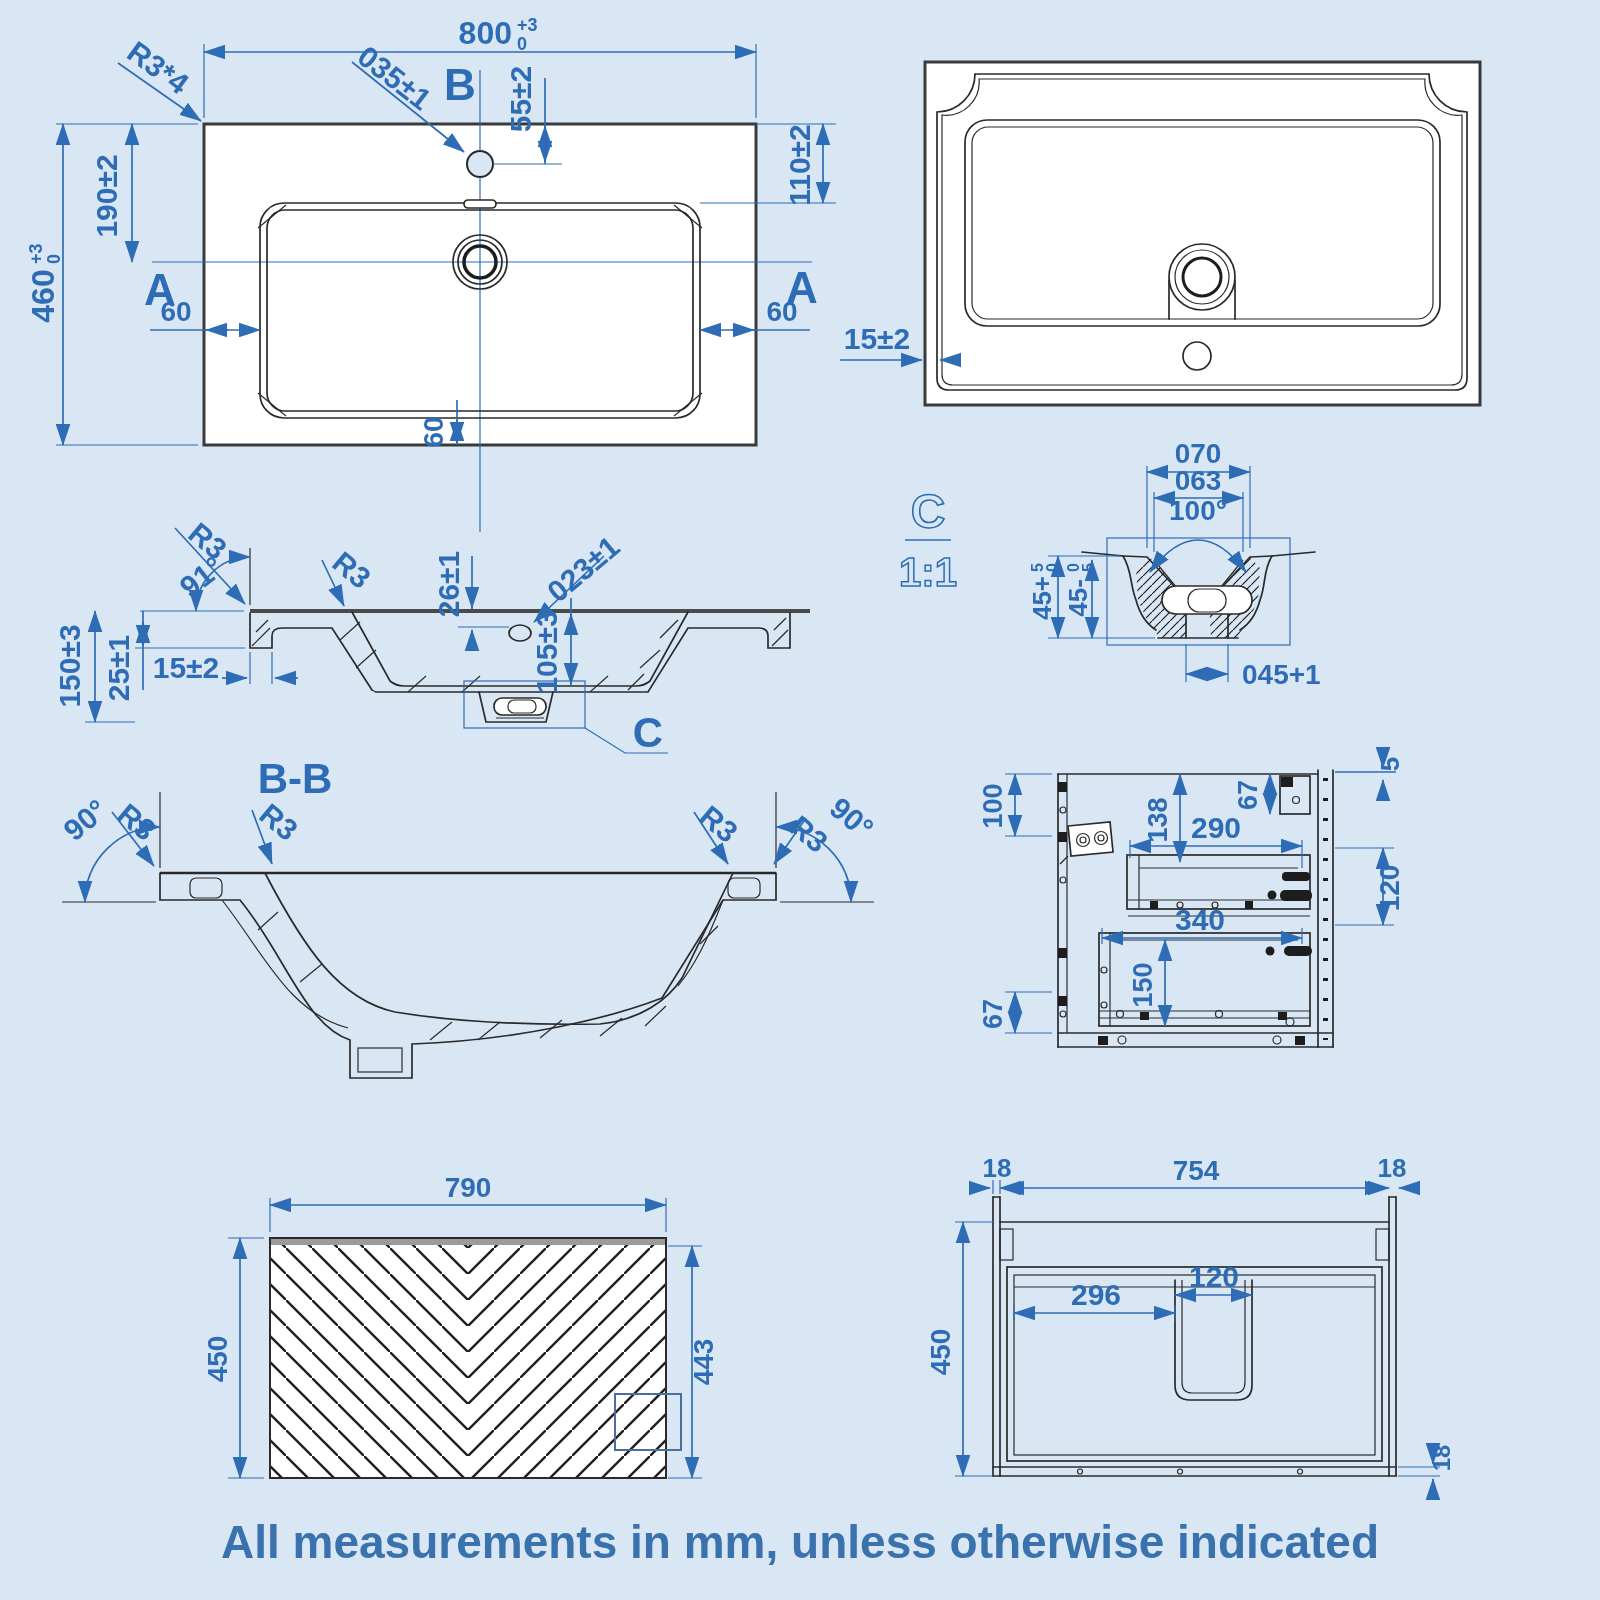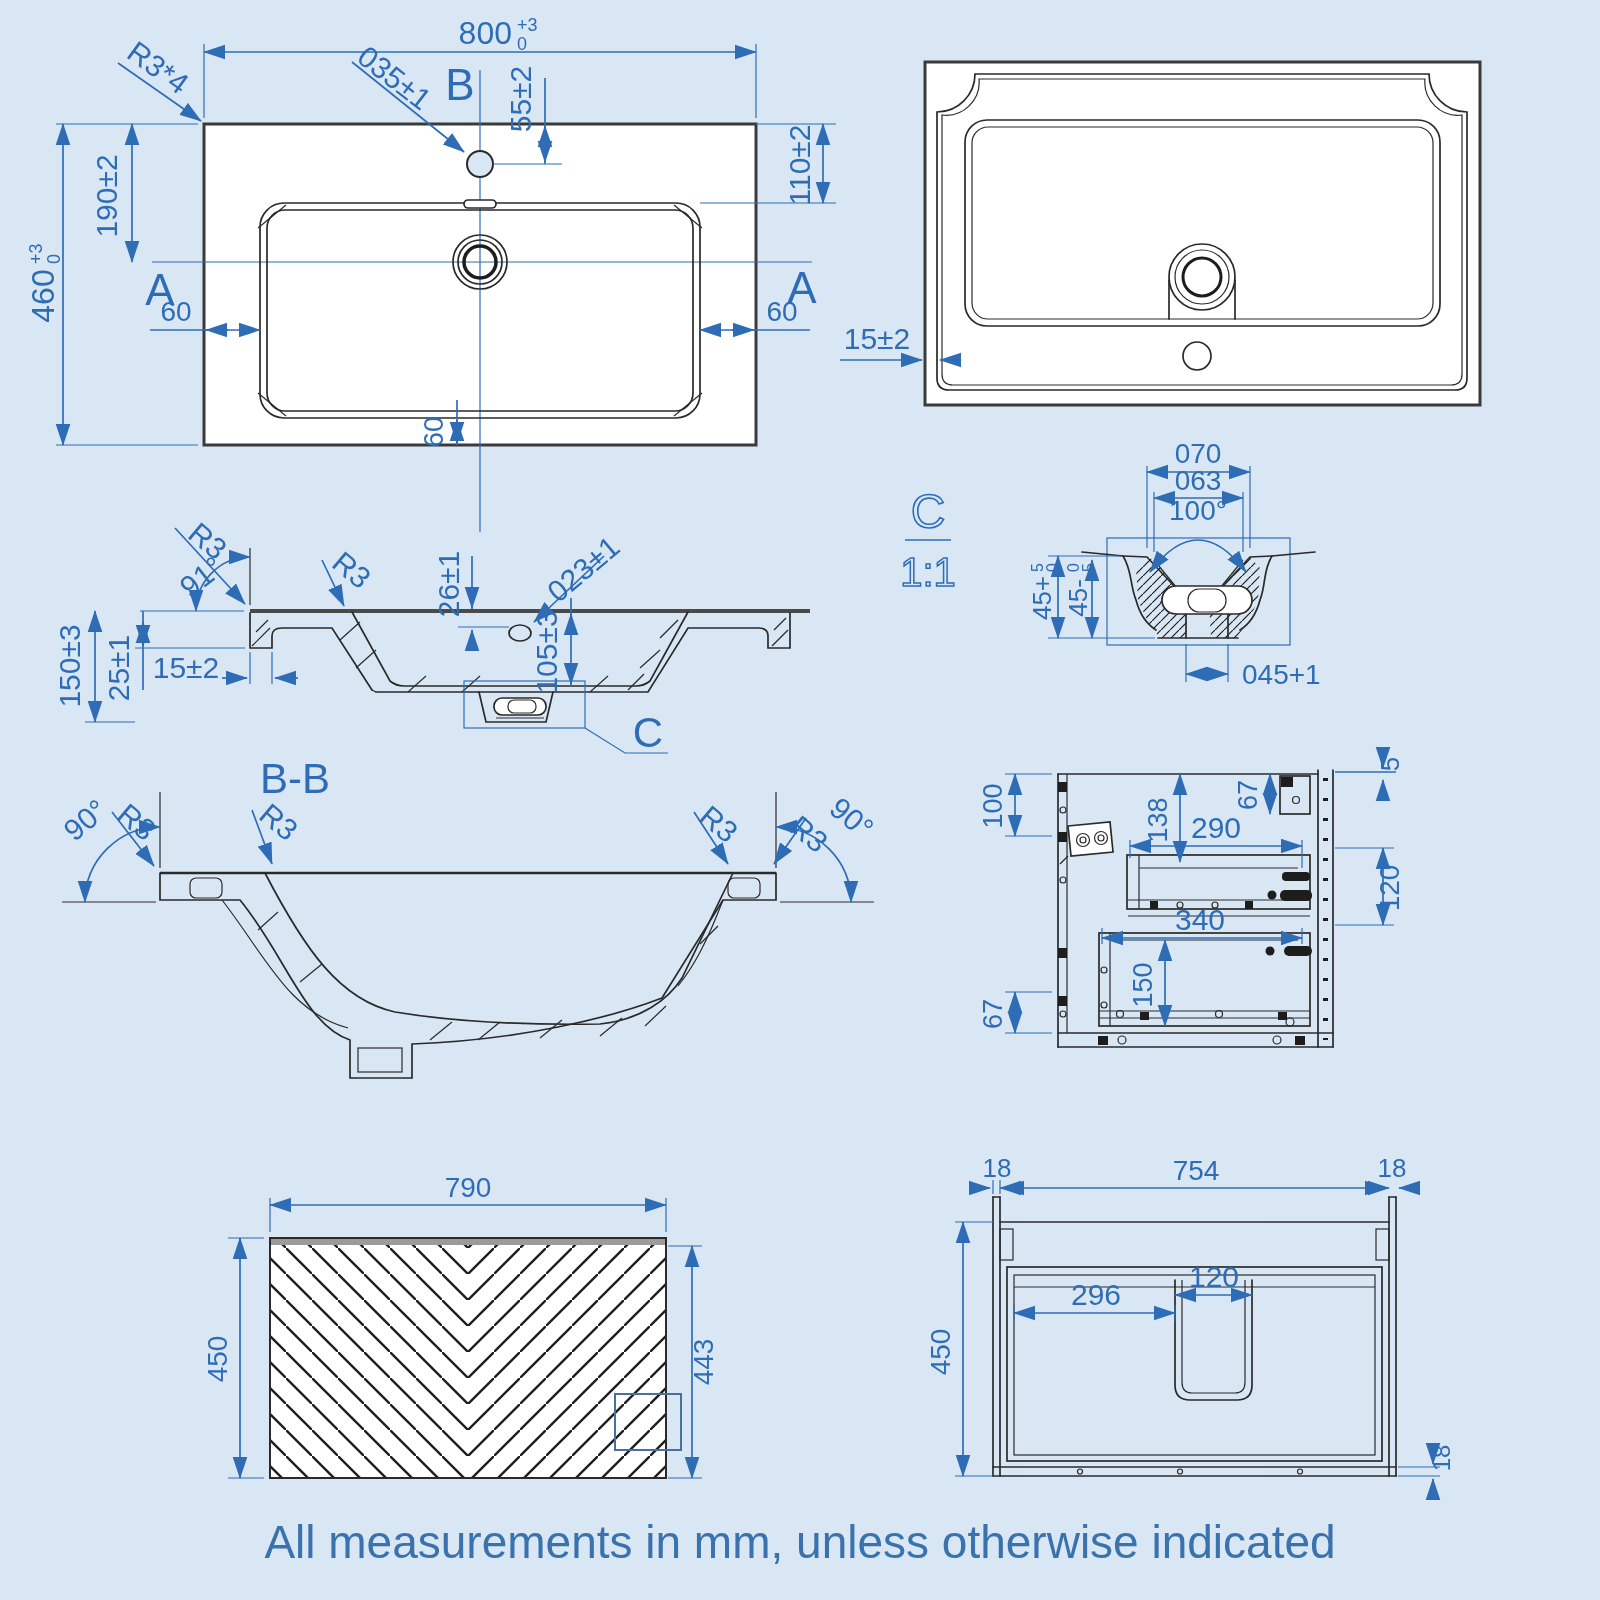--- a/index.html
+++ b/index.html
@@ -1,16 +1,16 @@
 <!DOCTYPE html>
 <html><head>
 <meta charset="utf-8">
 <style>
   html,body{margin:0;padding:0;background:#d9e7f5;}
-  .page{width:1548px;height:1600px;position:relative;font-family:"Liberation Sans",sans-serif;}
+  .page{width:1548px;height:1600px;position:relative;font-family:"Liberation Sans",sans-serif;font-weight:bold;}
   svg{display:block;}
   .k{stroke:#2a2a2a;stroke-width:1.7;fill:none;stroke-linecap:round;}
   .kthin{stroke:#2a2a2a;stroke-width:1.2;fill:none;}
   .kw{fill:#ffffff;stroke:#2a2a2a;stroke-width:1.7;}
   .kwthick{fill:#ffffff;stroke:#3a3a3a;stroke-width:3;}
   .kb{fill:#1d1d1d;stroke:none;}
   .d{stroke:#2e6db5;stroke-width:1.7;fill:none;}
   .dthin{stroke:#2e6db5;stroke-width:1.2;fill:none;}
   .dt{fill:#2e6db5;font-family:"Liberation Sans",sans-serif;font-size:30px;}
   .dt28{font-size:28px;}  .dt27{font-size:27px;}  .dt26{font-size:26px;}  .dt24{font-size:24px;}

